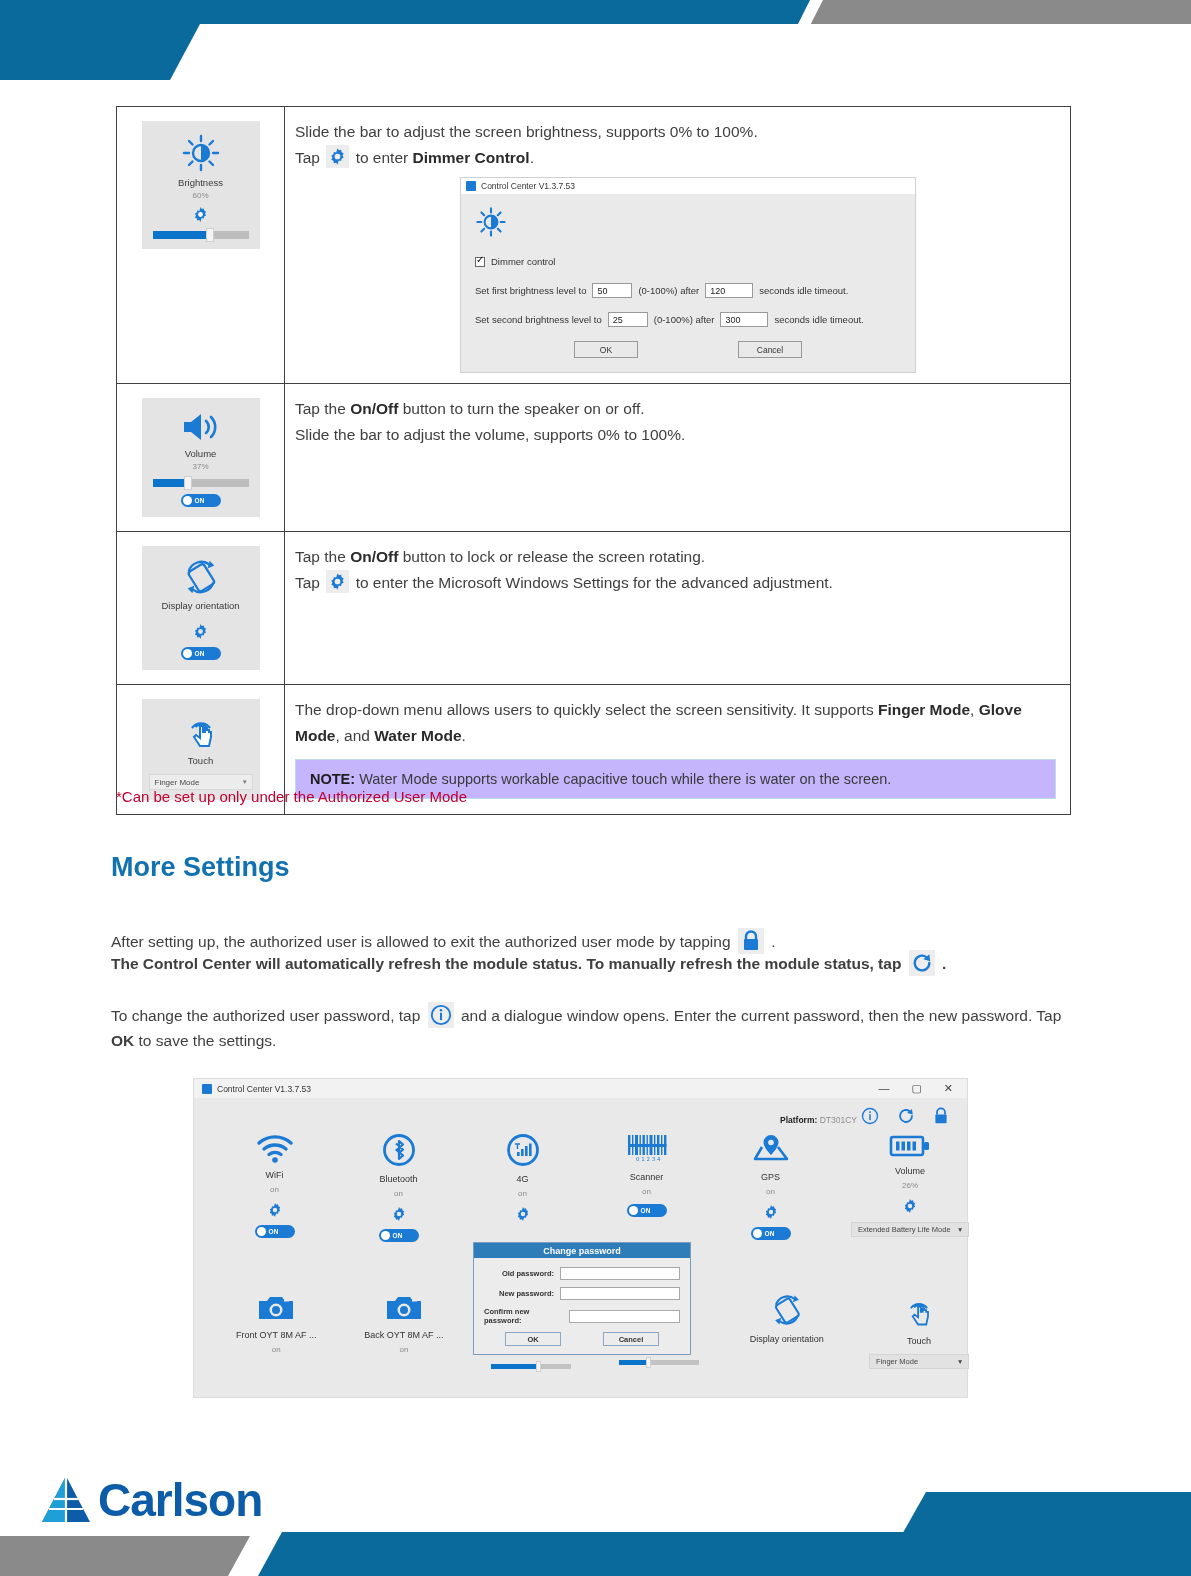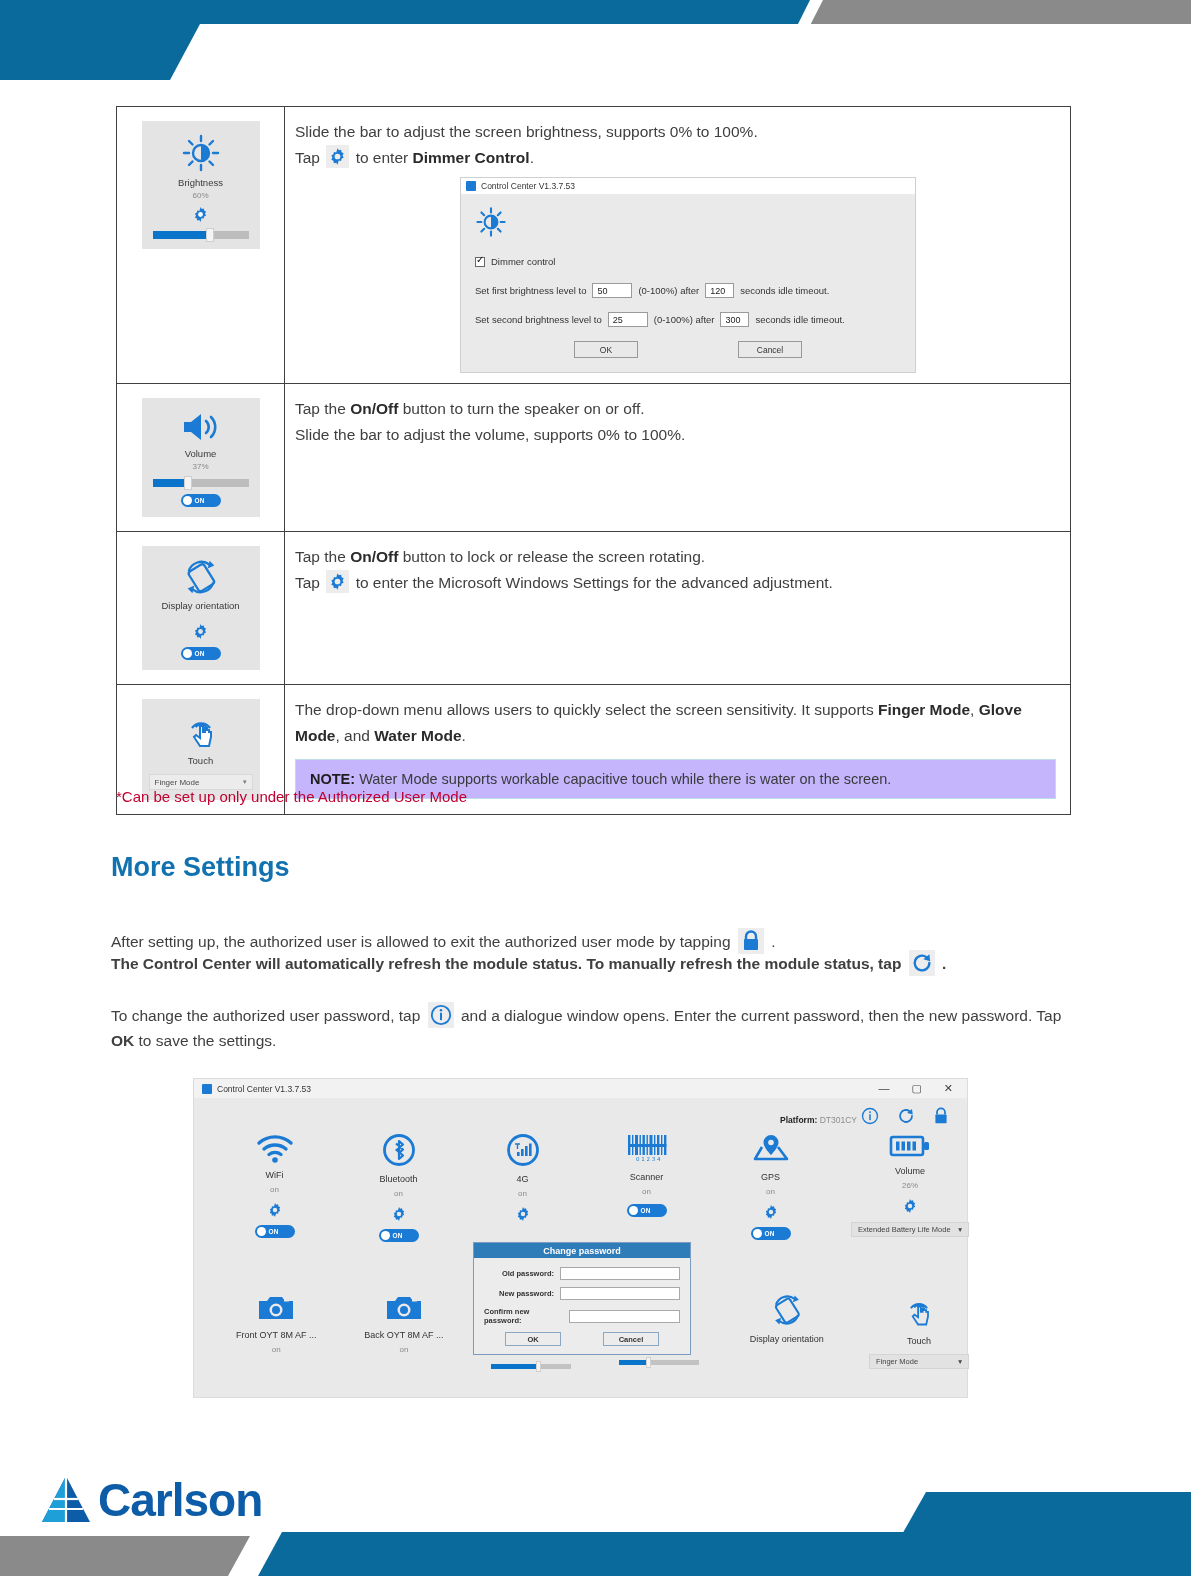--- a/index.html
+++ b/index.html
@@ -111,21 +111,21 @@
   .dlg-title { display:flex; align-items:center; gap:5px; padding:3px 5px; font-size:8.5px; color:#333; background:#fff; }
   .dlg-ico { width:10px; height:10px; background:#1a7ad4; border-radius:1px; position:relative; }
   .dlg-body { background:#eaeaea; padding:12px 14px 14px; }
   .dlg-row { font-size:9.5px; color:#333; margin-bottom:14px; display:flex; align-items:center; flex-wrap:wrap; }
   .dlg-row .txt { white-space:nowrap; }
   .fld {
     display:inline-block; border:1px solid #9a9a9a; background:#fff; height:15px; line-height:14px;
     font-size:9px; padding:0 4px; margin:0 6px; color:#222;
   }
   .fld.w1 { width:40px; }
-  .fld.w2 { width:29px; }
+  .fld.w2 { width:48px; }
   .chkrow { display:flex; align-items:center; gap:6px; font-size:9.5px; margin-bottom:16px; color:#333; }
   .chk { width:10px; height:10px; border:1px solid #666; background:#fff; position:relative; }
   .chk:after { content:"✓"; position:absolute; left:0px; top:-4px; font-size:10px; color:#111; }
   .dlg-btns { display:flex; justify-content:center; gap:100px; margin-top:4px; }
   .dlg-btn { width:64px; height:17px; border:1px solid #999; background:#e9e9e9; font-size:8.5px; color:#333;
              display:flex; align-items:center; justify-content:center; }
 
   
   .note {
     margin:10px 0 0 0; background:#c4b5fd; border:1px solid #bcdde6;

